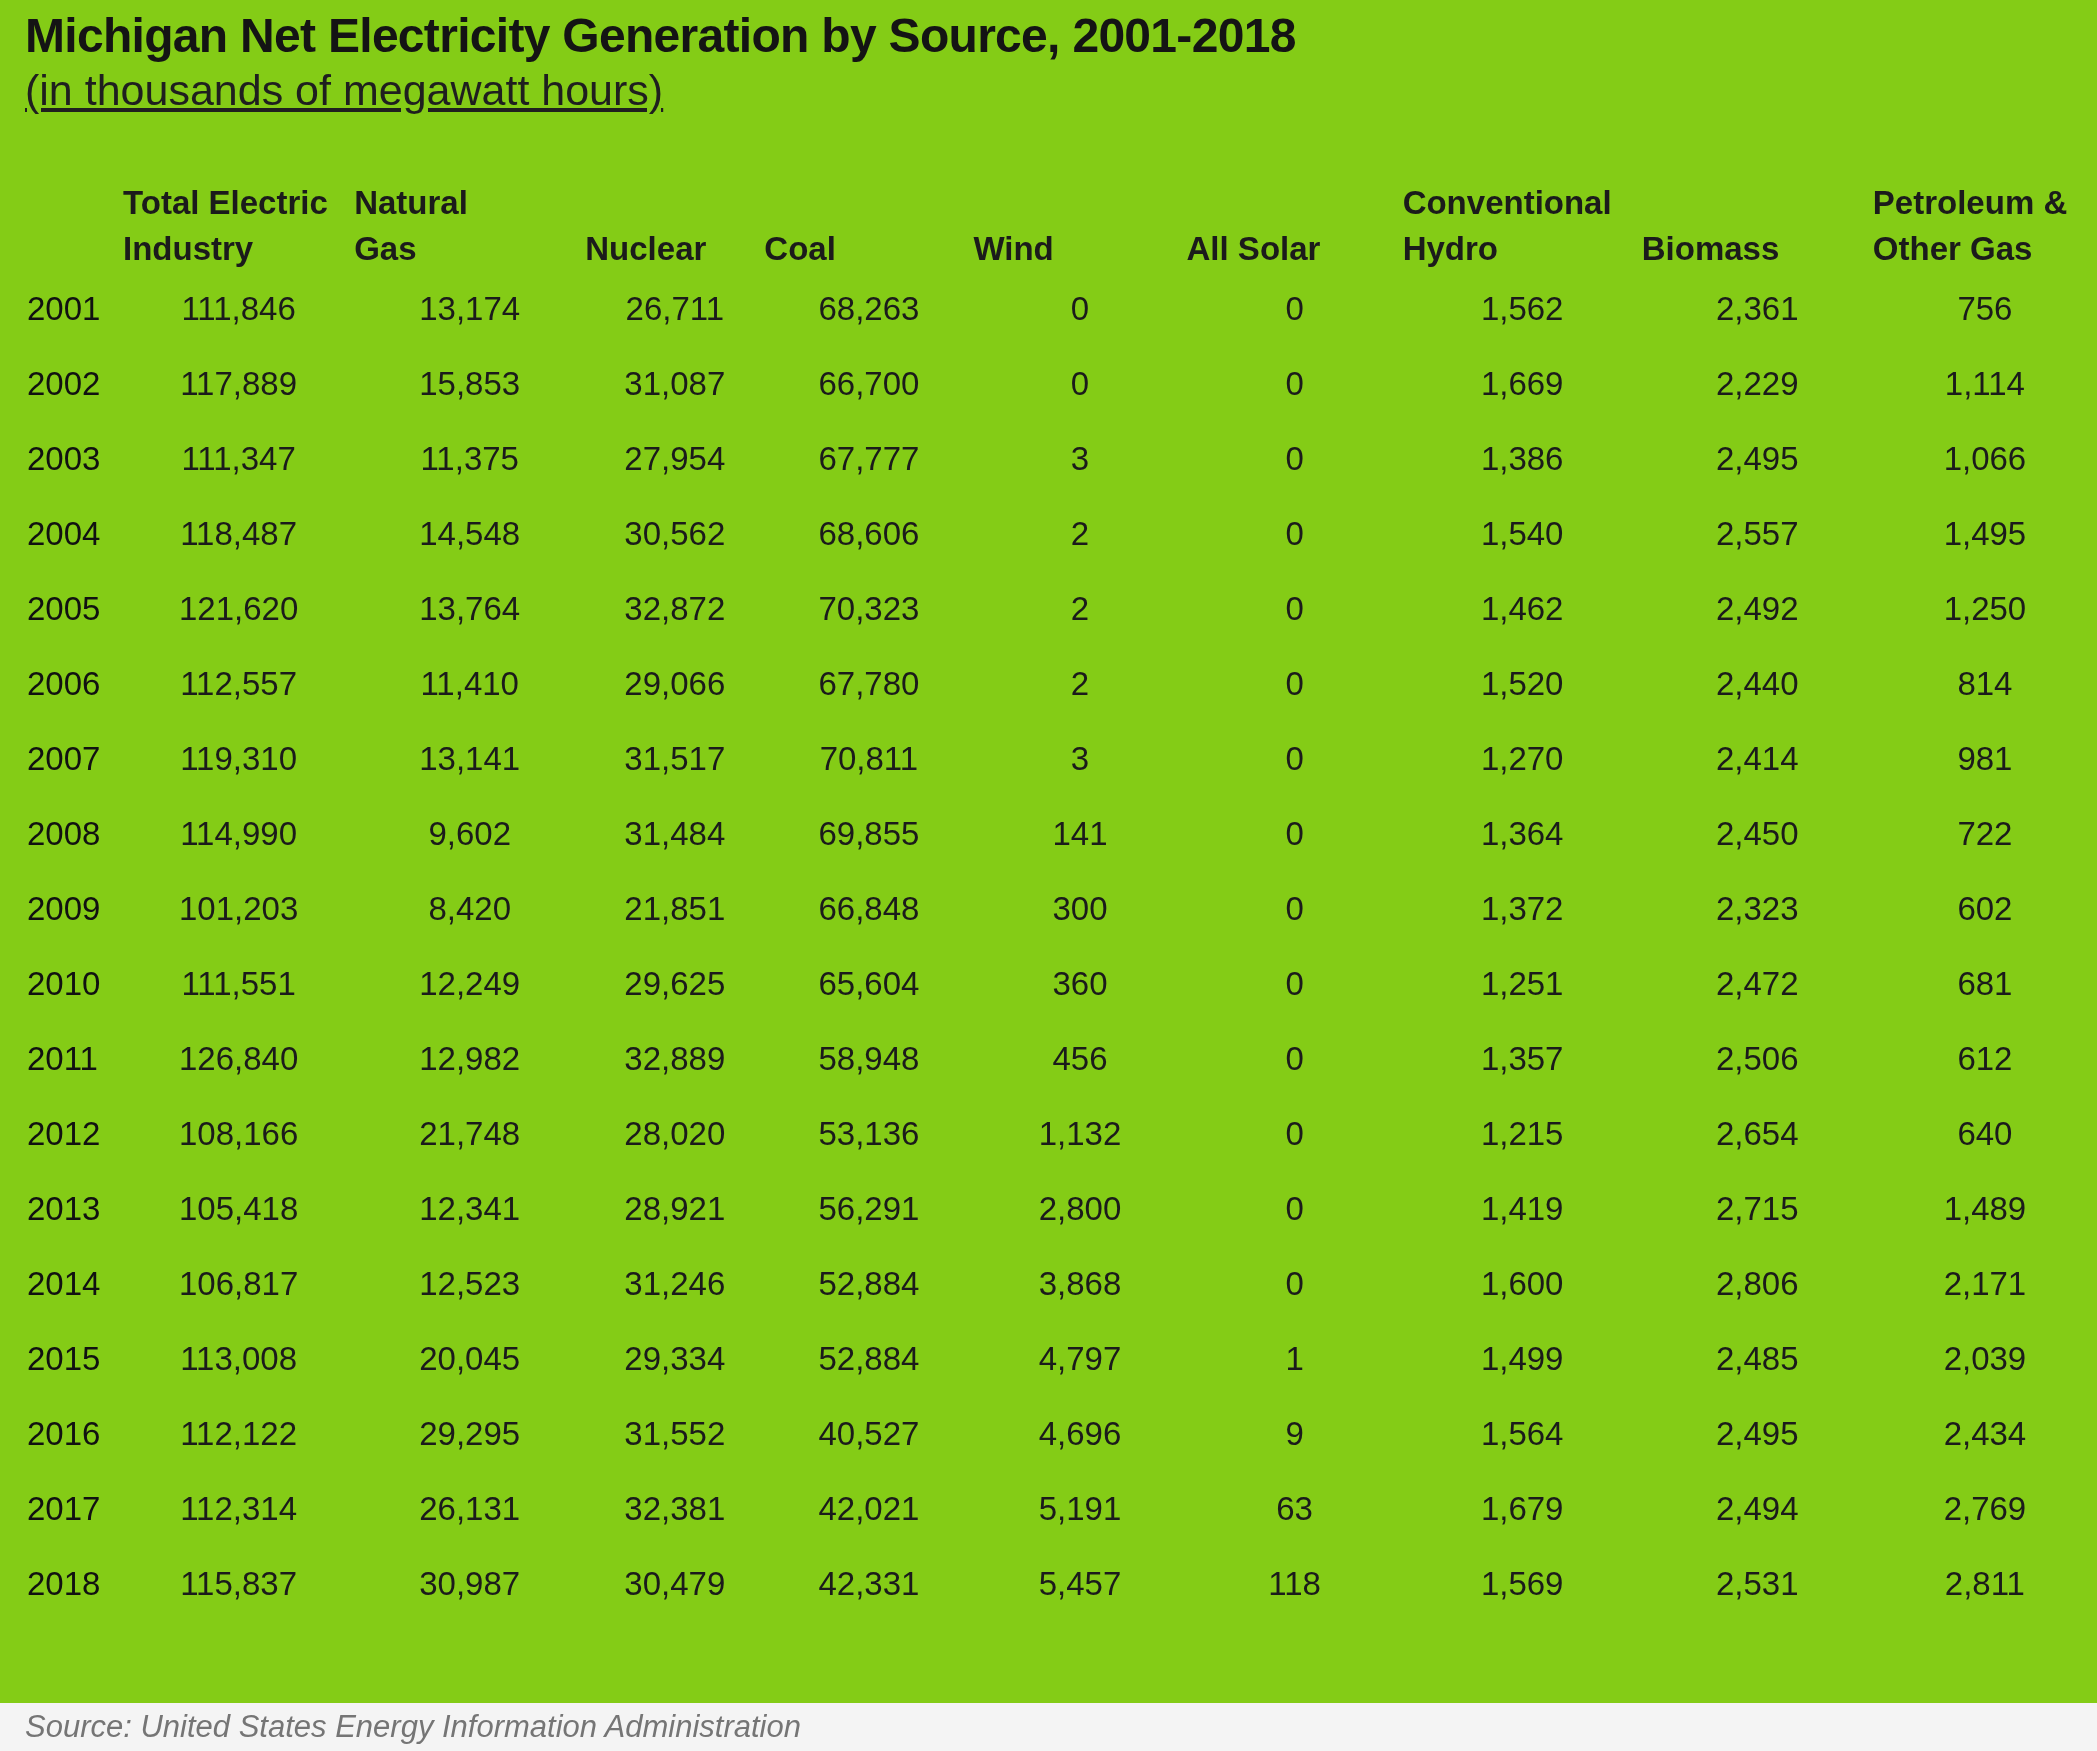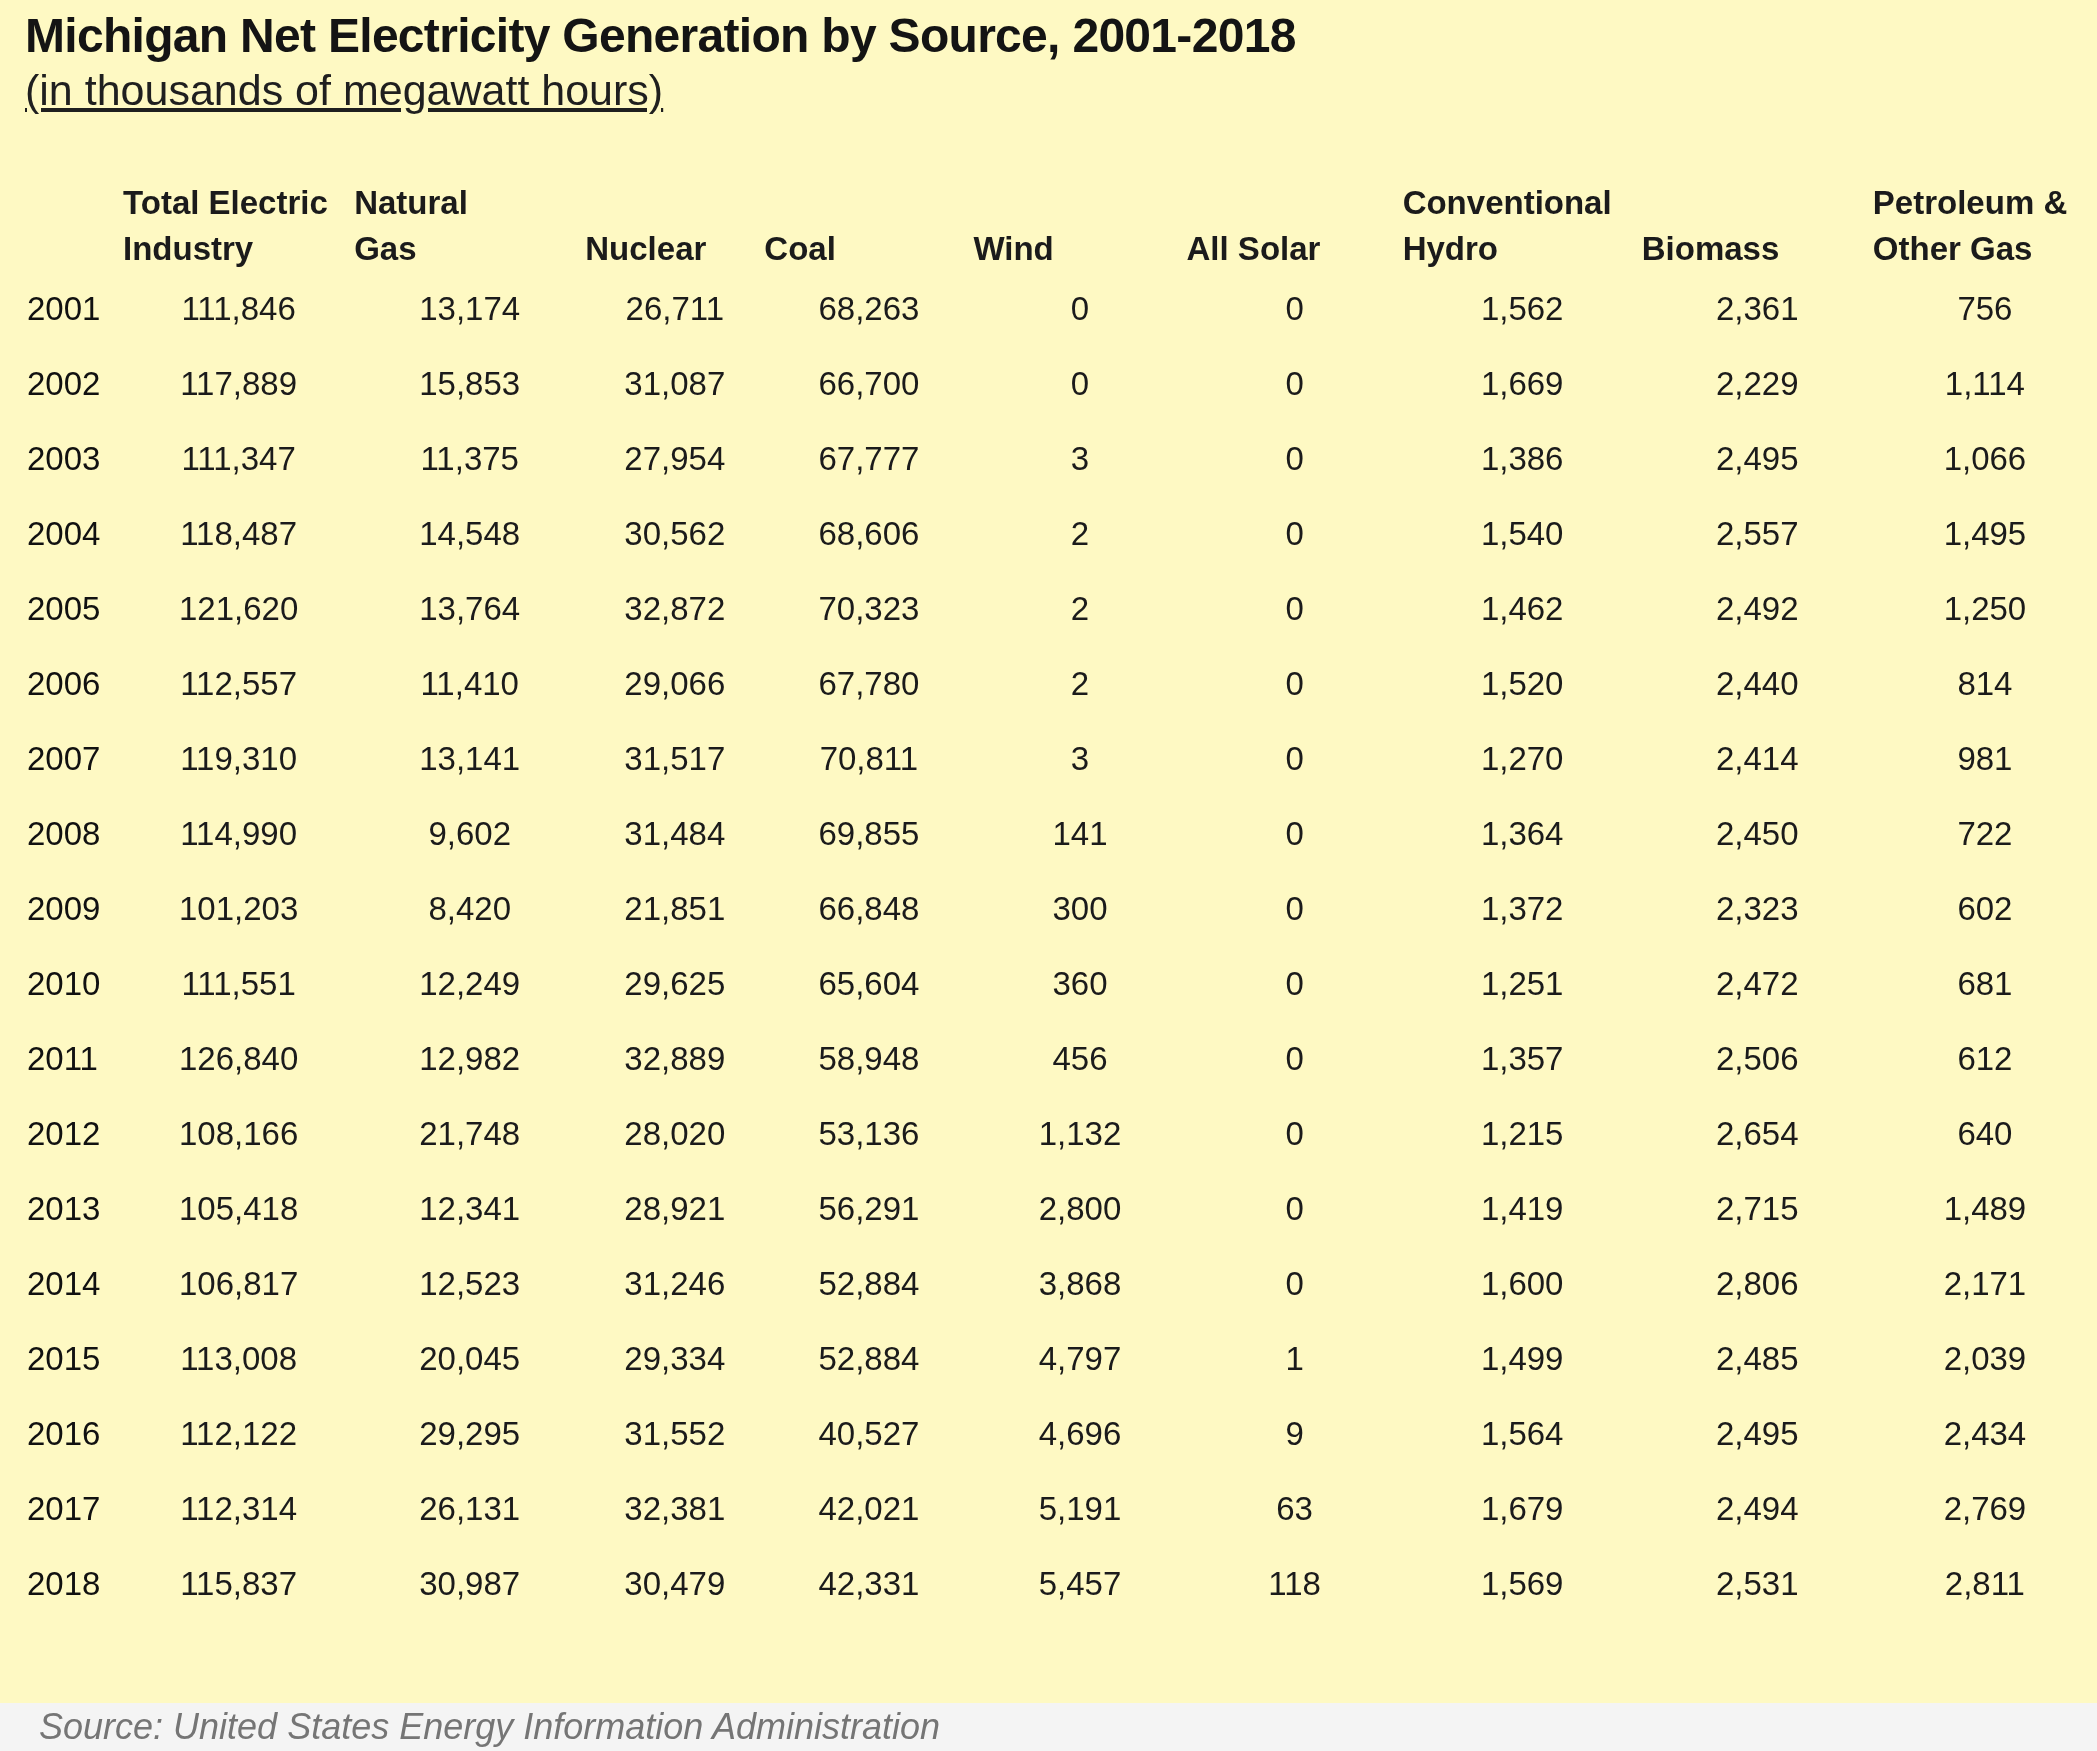--- a/index.html
+++ b/index.html
@@ -6,21 +6,21 @@
     margin: 0;
     padding: 0;
     background: #ffffff;
     font-family: "Liberation Sans", "DejaVu Sans", sans-serif;
   }
   .page {
     position: relative;
     width: 2097px;
     height: 1751px;
     overflow: hidden;
-    background: #fef9c3;
+    background: #84cc16;
   }
   .title {
     margin: 0;
     padding: 7.5px 0 0 25px;
     font-size: 48px;
     line-height: 55px;
     font-weight: 700;
     color: #141414;
     letter-spacing: -0.7px;
   }
@@ -70,22 +70,22 @@
     position: absolute;
     left: 0;
     bottom: 0;
     width: 100%;
     height: 48px;
     background: #f4f4f4;
     display: flex;
     align-items: center;
   }
   .source-text {
-    padding-left: 39px;
-    font-size: 36px;
+    padding-left: 25px;
+    font-size: 31px;
     font-style: italic;
     color: #757575;
   }
 </style>
 </head>
 <body>
 
 <div class="page">
   <h1 class="title">Michigan Net Electricity Generation by Source, 2001-2018</h1>
   <div class="subtitle">(in thousands of megawatt hours)</div>

